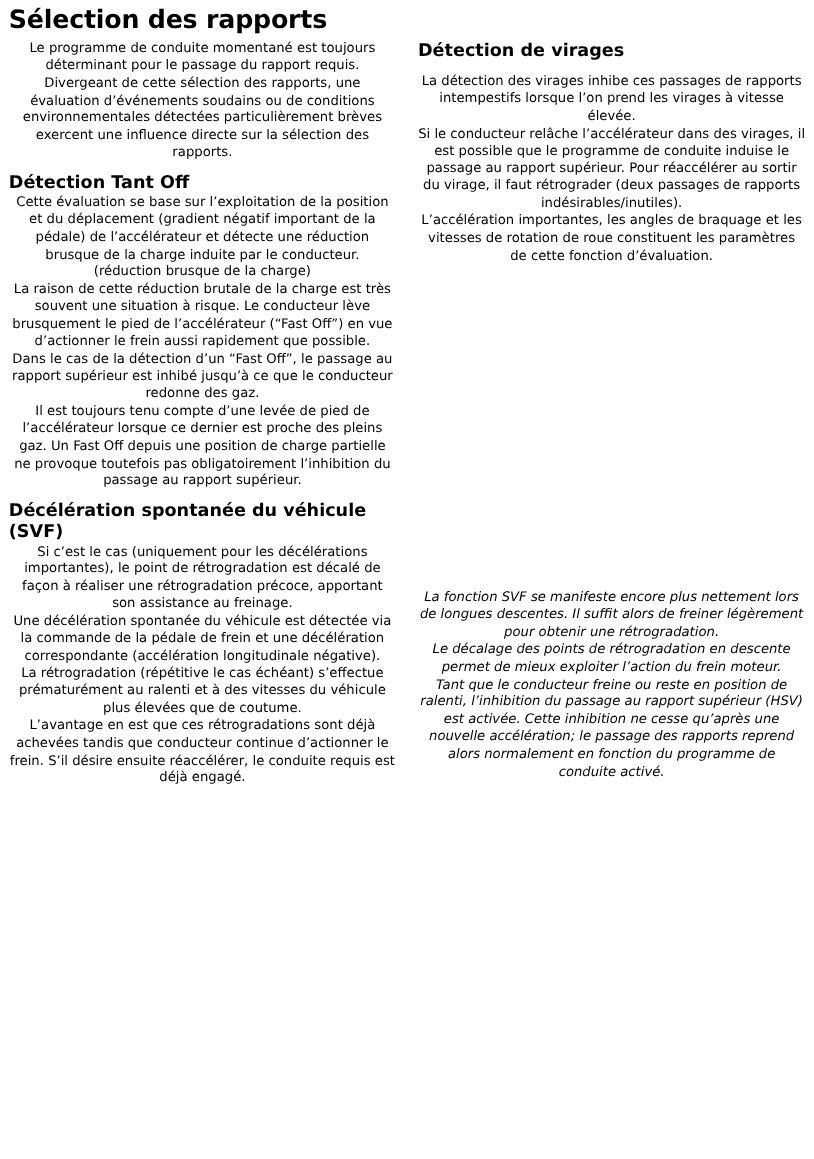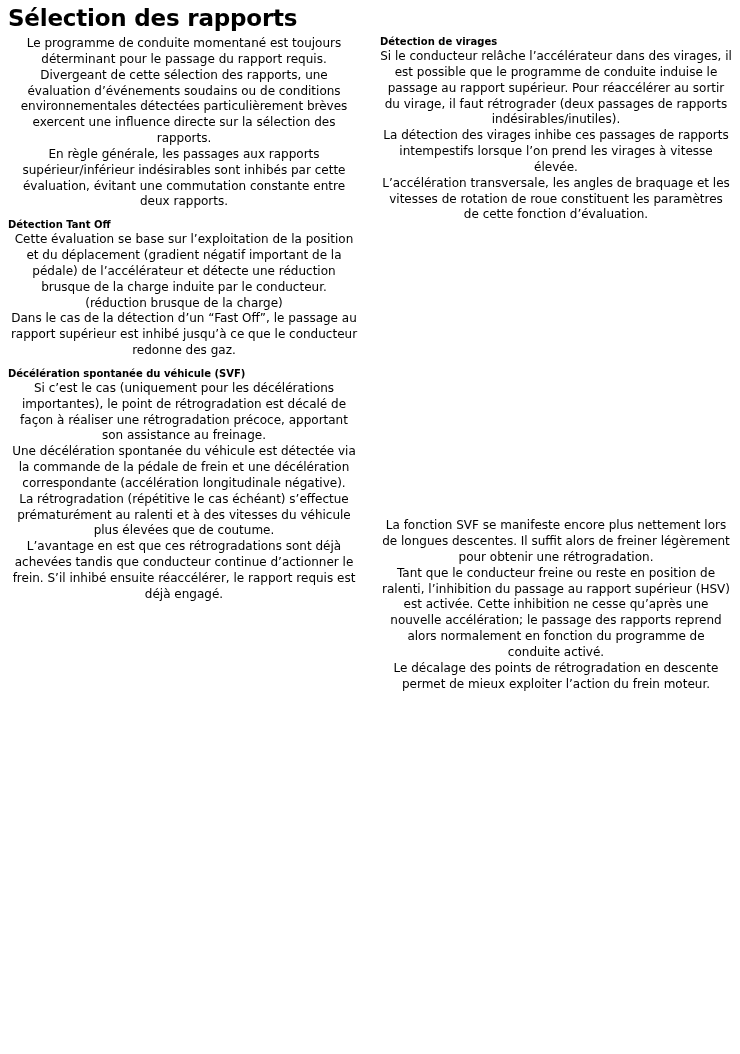--- a/index.html
+++ b/index.html
@@ -35,21 +35,21 @@
     padding-left: 6px;
   }
   h1.page-title {
     font-size: 23px;
     font-weight: bold;
     line-height: 1.05;
     margin: 0 0 6px 0;
     letter-spacing: -0.2px;
   }
   h2.section-head {
-    font-size: 10px;
+    font-size: 16px;
     font-weight: bold;
     line-height: 1.2;
     margin: 9px 0 1px 0;
   }
   h2.section-head.first {
     margin-top: 0;
   }
   p.para {
     font-size: 12px;
     line-height: 1.32;
@@ -58,52 +58,54 @@
     hyphens: manual;
   }
   p.para + p.para {
     margin-top: 0;
   }
   p.para.gap {
     margin-top: 11px;
   }
   .right-lower {
     margin-top: 0;
+    font-style: italic;
   }
 </style>
 </head>
 <body>
 
 <div class="page">
 
   <h1 class="page-title">Sélection des rapports</h1>
 
   <div class="columns">
 
     <div class="col col-left">
       <p class="para">Le programme de conduite momentané est toujours déterminant pour le passage du rapport requis. Divergeant de cette sélection des rapports, une évaluation d’événements soudains ou de conditions environnementales détectées particulièrement brèves exercent une influence directe sur la sélection des rapports.</p>
-      <p class="para gap">En règle générale, les passages aux rapports supérieur/inférieur indésirables sont inhibés par cette évaluation, évitant une commutation constante entre deux rapports.</p>
       <h2 class="section-head">Détection Tant Off</h2>
       <p class="para">Cette évaluation se base sur l’exploitation de la position et du déplacement (gradient négatif important de la pédale) de l’accélérateur et détecte une réduction brusque de la charge induite par le conducteur.</p>
       <p class="para">(réduction brusque de la charge)</p>
+      <p class="para">La raison de cette réduction brutale de la charge est très souvent une situation à risque. Le conducteur lève brusquement le pied de l’accélérateur (“Fast Off”) en vue d’actionner le frein aussi rapidement que possible.</p>
       <p class="para">Dans le cas de la détection d’un “Fast Off”, le passage au rapport supérieur est inhibé jusqu’à ce que le conducteur redonne des gaz.</p>
+      <p class="para">Il est toujours tenu compte d’une levée de pied de l’accélérateur lorsque ce dernier est proche des pleins gaz. Un Fast Off depuis une position de charge partielle ne provoque toutefois pas obligatoirement l’inhibition du passage au rapport supérieur.</p>
       <h2 class="section-head">Décélération spontanée du véhicule (SVF)</h2>
       <p class="para">Si c’est le cas (uniquement pour les décélérations importantes), le point de rétrogradation est décalé de façon à réaliser une rétrogradation précoce, apportant son assistance au freinage.</p>
       <p class="para">Une décélération spontanée du véhicule est détectée via la commande de la pédale de frein et une décélération correspondante (accélération longitudinale négative).</p>
       <p class="para">La rétrogradation (répétitive le cas échéant) s’effectue prématurément au ralenti et à des vitesses du véhicule plus élevées que de coutume.</p>
-      <p class="para">L’avantage en est que ces rétrogradations sont déjà achevées tandis que conducteur continue d’actionner le frein. S’il inhibé ensuite réaccélérer, le rapport requis est déjà engagé.</p>
+      <p class="para">L’avantage en est que ces rétrogradations sont déjà achevées tandis que conducteur continue d’actionner le frein. S’il désire ensuite réaccélérer, le conduite requis est déjà engagé.</p>
     </div>
 
     <div class="col col-right">
       <h2 class="section-head first">Détection de virages</h2>
+      <p class="para gap">La détection des virages inhibe ces passages de rapports intempestifs lorsque l’on prend les virages à vitesse élevée.</p>
       <p class="para">Si le conducteur relâche l’accélérateur dans des virages, il est possible que le programme de conduite induise le passage au rapport supérieur. Pour réaccélérer au sortir du virage, il faut rétrograder (deux passages de rapports indésirables/inutiles).</p>
-      <p class="para gap">La détection des virages inhibe ces passages de rapports intempestifs lorsque l’on prend les virages à vitesse élevée.</p>
-      <p class="para">L’accélération transversale, les angles de braquage et les vitesses de rotation de roue constituent les paramètres de cette fonction d’évaluation.</p>
+      <p class="para">L’accélération importantes, les angles de braquage et les vitesses de rotation de roue constituent les paramètres de cette fonction d’évaluation.</p>
 
       <div class="right-lower" style="margin-top: 295px;">
         <p class="para">La fonction SVF se manifeste encore plus nettement lors de longues descentes. Il suffit alors de freiner légèrement pour obtenir une rétrogradation.</p>
+        <p class="para">Le décalage des points de rétrogradation en descente permet de mieux exploiter l’action du frein moteur.</p>
         <p class="para">Tant que le conducteur freine ou reste en position de ralenti, l’inhibition du passage au rapport supérieur (HSV) est activée. Cette inhibition ne cesse qu’après une nouvelle accélération; le passage des rapports reprend alors normalement en fonction du programme de conduite activé.</p>
-        <p class="para">Le décalage des points de rétrogradation en descente permet de mieux exploiter l’action du frein moteur.</p>
       </div>
     </div>
 
   </div>
 </div>
 
 </body></html>

